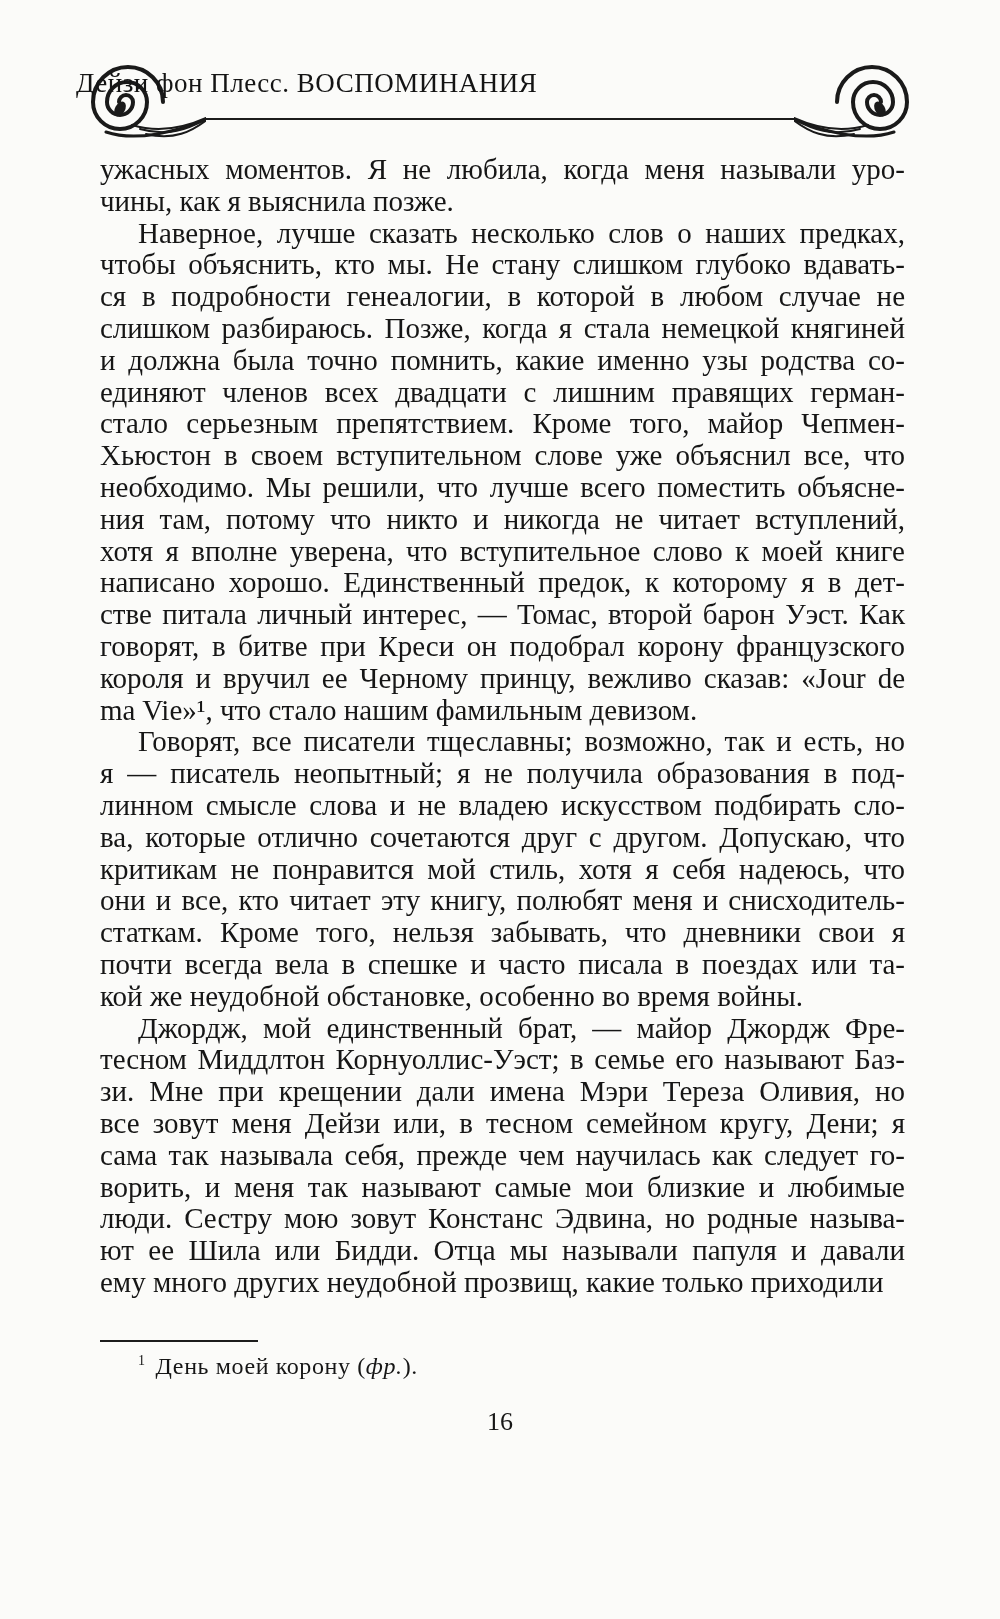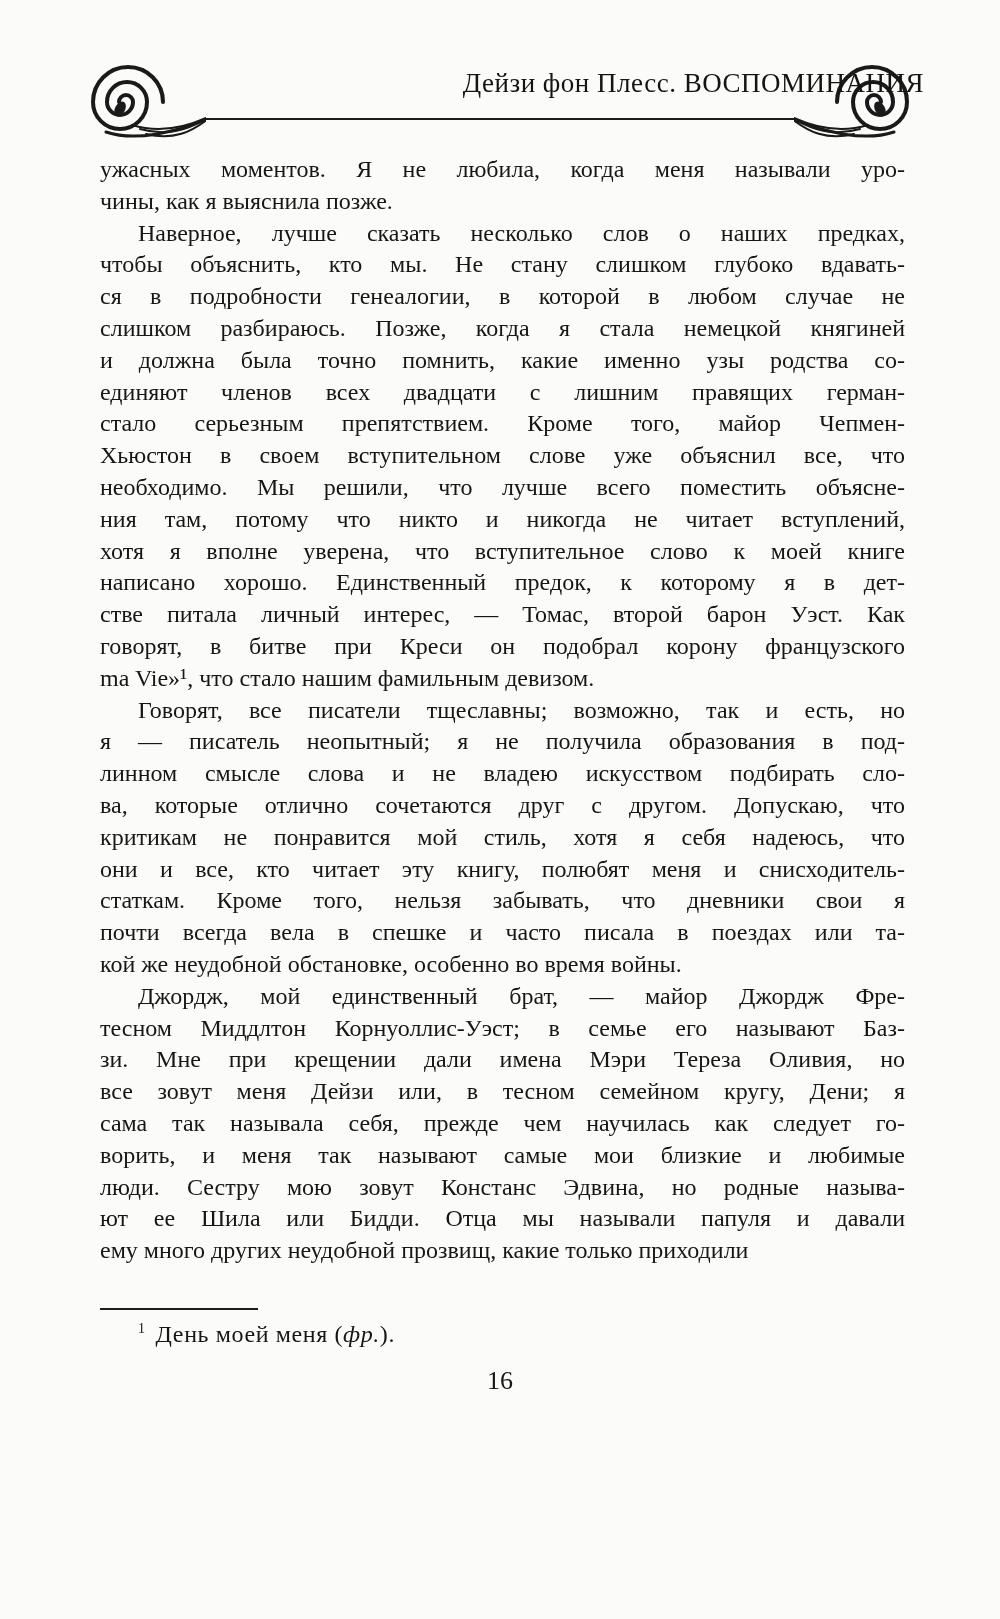--- a/index.html
+++ b/index.html
@@ -26,29 +26,29 @@
   .ornament.right svg{transform:scaleX(-1);}
   .header-rule{
     flex:1 1 auto;
     height:2px;
     background:#1c1c1c;
     margin-top:56px;
   }
   .running-title{
     position:absolute;
     left:0;right:0;top:6px;
-    text-align:right;
+    text-align:left;
     font-size:27px;
     letter-spacing:0.5px;
     color:#141414;
   }
   
   .body-text{
     margin:10px 95px 14px 100px;
-    font-size:24px;
+    font-size:29px;
   }
   .line{
     line-height:31.8px;
     height:31.8px;
     text-align:justify;
     text-align-last:justify;
     white-space:normal;
   }
   .line.last{text-align-last:left;}
   .line.indent{text-indent:38px;}
@@ -64,21 +64,21 @@
     font-size:24px;
     letter-spacing:0.6px;
   }
   .footnote sup{
     font-size:14px;
     margin-right:10px;
   }
   .footnote i{font-style:italic;}
   
   .page-number{
-    margin-top:18px;
+    margin-top:27px;
     text-align:center;
     font-size:26px;
   }
 </style>
 </head>
 <body>
 
 <div class="page">
 
   <div class="header">
@@ -120,20 +120,21 @@
       <div class="line">и должна была точно помнить, какие именно узы родства со-</div>
       <div class="line">единяют членов всех двадцати с лишним правящих герман-</div>
       <div class="line">стало серьезным препятствием. Кроме того, майор Чепмен-</div>
       <div class="line">Хьюстон в своем вступительном слове уже объяснил все, что</div>
       <div class="line">необходимо. Мы решили, что лучше всего поместить объясне-</div>
       <div class="line">ния там, потому что никто и никогда не читает вступлений,</div>
       <div class="line">хотя я вполне уверена, что вступительное слово к моей книге</div>
       <div class="line">написано хорошо. Единственный предок, к которому я в дет-</div>
       <div class="line">стве питала личный интерес, — Томас, второй барон Уэст. Как</div>
       <div class="line">говорят, в битве при Креси он подобрал корону французского</div>
+      <div class="line">короля и вручил ее Черному принцу, вежливо сказав: «Jour de</div>
       <div class="line last">ma Vie»¹, что стало нашим фамильным девизом.</div>
       <div class="line indent">Говорят, все писатели тщеславны; возможно, так и есть, но</div>
       <div class="line">я — писатель неопытный; я не получила образования в под-</div>
       <div class="line">линном смысле слова и не владею искусством подбирать сло-</div>
       <div class="line">ва, которые отлично сочетаются друг с другом. Допускаю, что</div>
       <div class="line">критикам не понравится мой стиль, хотя я себя надеюсь, что</div>
       <div class="line">они и все, кто читает эту книгу, полюбят меня и снисходитель-</div>
       <div class="line">статкам. Кроме того, нельзя забывать, что дневники свои я</div>
       <div class="line">почти всегда вела в спешке и часто писала в поездах или та-</div>
       <div class="line last">кой же неудобной обстановке, особенно во время войны.</div>
@@ -143,17 +144,17 @@
       <div class="line">все зовут меня Дейзи или, в тесном семейном кругу, Дени; я</div>
       <div class="line">сама так называла себя, прежде чем научилась как следует го-</div>
       <div class="line">ворить, и меня так называют самые мои близкие и любимые</div>
       <div class="line">люди. Сестру мою зовут Констанс Эдвина, но родные называ-</div>
       <div class="line">ют ее Шила или Бидди. Отца мы называли папуля и давали</div>
       <div class="line last">ему много других неудобной прозвищ, какие только приходили</div>
     </div>
 
   <div class="footnote-rule"></div>
 
-  <div class="footnote"><sup>1</sup><span>День моей меня (</span><i>фр.</i><span>).</span></div>
+  <div class="footnote"><sup>1</sup><span>День моей корону (</span><i>фр.</i><span>).</span></div>
 
   <div class="page-number">16</div>
 
 </div>
 
 </body></html>

